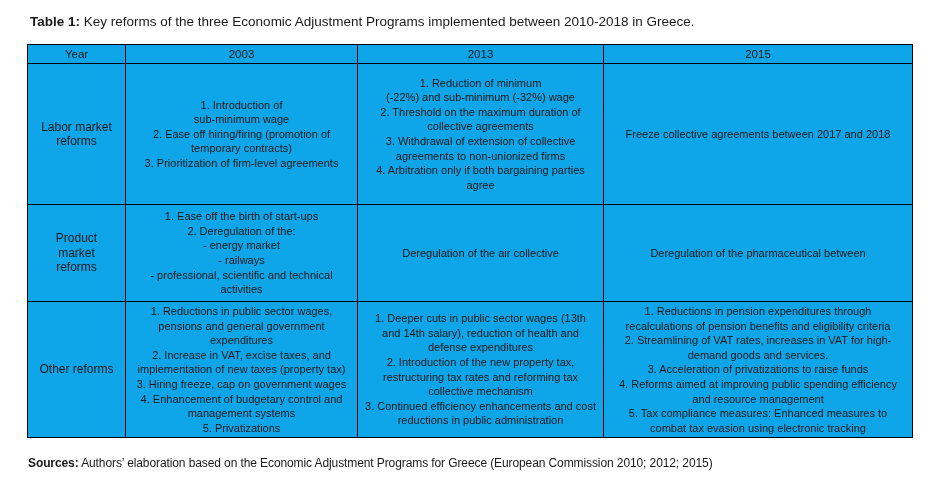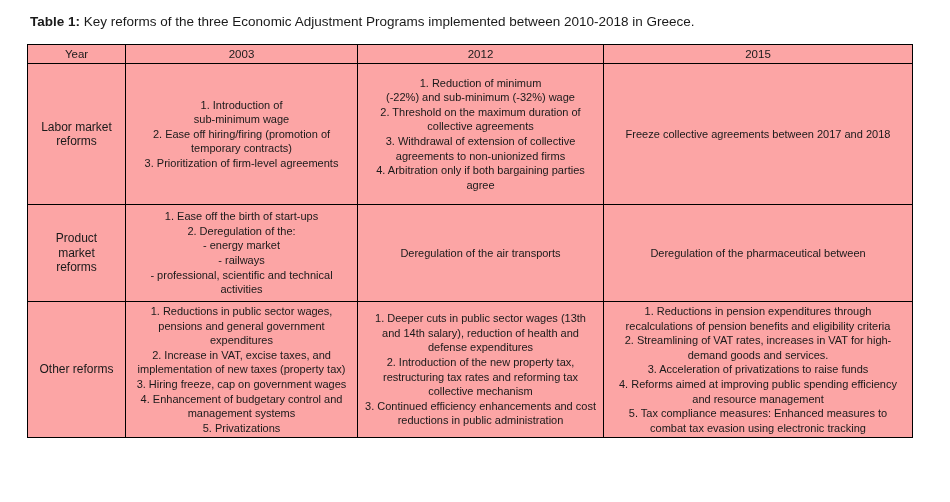--- a/index.html
+++ b/index.html
@@ -18,21 +18,21 @@
     margin: 13px 0 4px 30px;
     font-size: 13.5px;
     line-height: 17px;
   }
   .title b { font-weight: 700; }
   table.reforms {
     border-collapse: collapse;
     table-layout: fixed;
     width: 885px;
     margin: 14px 12px 0 27px;
-    background: #fca5a5;
+    background: #0ea5e9;
   }
   table.reforms th,
   table.reforms td {
     border: 1px solid #000000;
     box-sizing: border-box;
   }
   table.reforms th {
     font-weight: 400;
     font-size: 11.5px;
     height: 19px;
@@ -78,21 +78,21 @@
     <colgroup>
       <col style="width:98px">
       <col style="width:232px">
       <col style="width:246px">
       <col style="width:309px">
     </colgroup>
     <thead>
       <tr>
         <th>Year</th>
         <th>2003</th>
-        <th>2012</th>
+        <th>2013</th>
         <th>2015</th>
       </tr>
     </thead>
     <tbody>
       <tr class="row-labor">
         <td class="rowlabel">Labor market
 reforms</td>
         <td class="cell">1. Introduction of
 sub-minimum wage
 2. Ease off hiring/firing (promotion of temporary contracts)
@@ -106,21 +106,21 @@
       </tr>
       <tr class="row-product">
         <td class="rowlabel">Product
 market
 reforms</td>
         <td class="cell">1. Ease off the birth of start-ups
 2. Deregulation of the:
 - energy market
 - railways
 - professional, scientific and technical activities</td>
-        <td class="cell">Deregulation of the air transports</td>
+        <td class="cell">Deregulation of the air collective</td>
         <td class="cell">Deregulation of the pharmaceutical between</td>
       </tr>
       <tr class="row-other">
         <td class="rowlabel">Other reforms</td>
         <td class="cell">1. Reductions in public sector wages, pensions and general government expenditures
 2. Increase in VAT, excise taxes, and implementation of new taxes (property tax)
 3. Hiring freeze, cap on government wages
 4. Enhancement of budgetary control and management systems
 5. Privatizations</td>
         <td class="cell">1. Deeper cuts in public sector wages (13th and 14th salary), reduction of health and defense expenditures
@@ -128,14 +128,15 @@
 3. Continued efficiency enhancements and cost reductions in public administration</td>
         <td class="cell">1. Reductions in pension expenditures through recalculations of pension benefits and eligibility criteria
 2. Streamlining of VAT rates, increases in VAT for high-demand goods and services.
 3. Acceleration of privatizations to raise funds
 4. Reforms aimed at improving public spending efficiency and resource management
 5. Tax compliance measures: Enhanced measures to combat tax evasion using electronic tracking</td>
       </tr>
     </tbody>
   </table>
 
+  <p class="sources"><b>Sources:</b> <span>Authors’ elaboration based on the Economic Adjustment Programs for Greece (European Commission 2010; 2012; 2015)</span></p>
 
 </div>
 
 </body></html>

